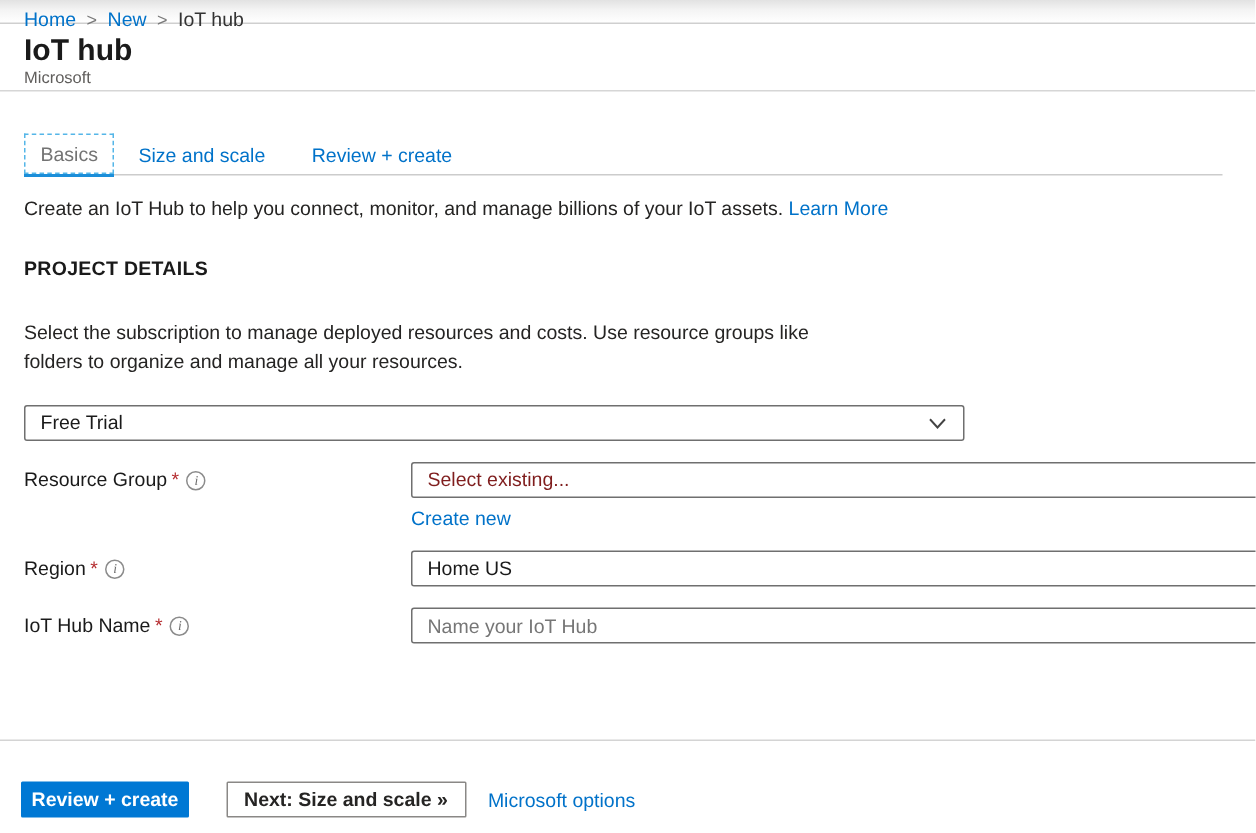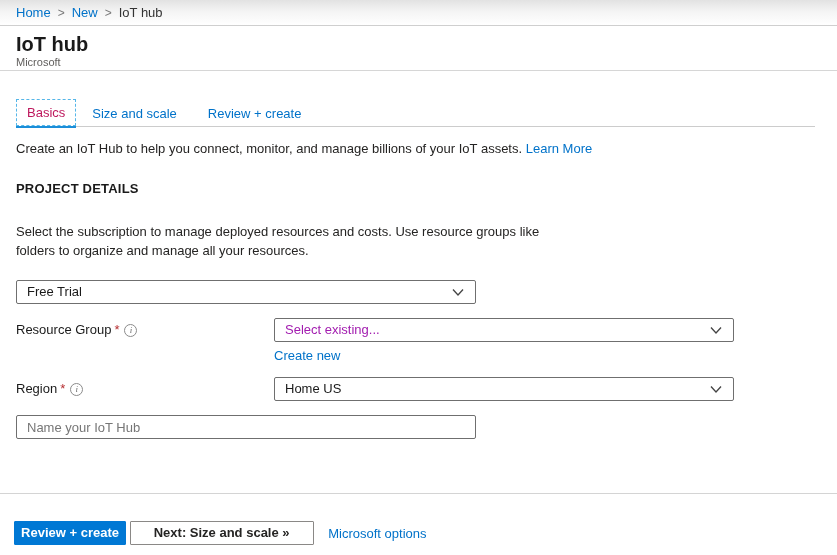--- a/index.html
+++ b/index.html
@@ -10,21 +10,21 @@
     font-family: "Liberation Sans", sans-serif;
     font-size: 13px;
     color: #252423;
     overflow: hidden;
   }
   a { text-decoration: none; cursor: pointer; }
   .link { color: #0072c9; }
 
   
   .breadcrumb-bar {
-    height: 26px;
+    height: 16px;
     line-height: 25px;
     padding-left: 16px;
     background: linear-gradient(180deg, #e2e2e2 0%, #f4f4f4 45%, #ffffff 100%);
     border-bottom: 1px solid #cfcfcf;
     white-space: nowrap;
   }
   .crumb-sep { color: #7a7a7a; margin: 0 7px; font-size: 12px; }
   .crumb-current { color: #333333; }
 
   
@@ -43,21 +43,21 @@
     margin: 28px 22px 0 16px;
     border-bottom: 1px solid #cccccc;
   }
   .tab {
     padding: 5px 10px 5px 10px;
     margin-bottom: 0px;
     cursor: pointer;
     position: relative;
   }
   .tab.active {
-    color: #be185d;
+    color: #737373;
     border: 1px dashed #55b6e8;
   }
   .tab.active::after {
     content: "";
     position: absolute;
     left: -1px; right: -1px; bottom: -3px;
     height: 2px;
     background: #1b8ed9;
   }
   .tab.inactive { color: #0072c9; margin-left: 6px; }
@@ -98,40 +98,40 @@
     line-height: 11px;
     text-align: center;
     margin-left: 5px;
     vertical-align: 1px;
     font-family: "Liberation Serif", serif;
     font-style: italic;
   }
   .field-col { flex: 1 1 auto; }
   .select-box, .text-box {
     position: relative;
-    width: 460px;
+    width: 627px;
     height: 24px;
     border: 1px solid #6f6f6f;
     border-radius: 2px;
     background: #fff;
     line-height: 22px;
     padding: 0 30px 0 10px;
     cursor: pointer;
   }
   .text-box { padding-right: 10px; }
   .text-box input {
     width: 100%; height: 100%;
     border: none; outline: none;
     font-family: "Liberation Sans", sans-serif;
     font-size: 13px;
     color: #1a1a1a;
     background: transparent;
   }
   .text-box input::placeholder { color: #767676; }
-  .placeholder-text { color: #a21caf; }
+  .placeholder-text { color: #7f1d1d; }
   .value-text { color: #1a1a1a; }
   .chevron {
     position: absolute;
     right: 11px; top: 7px;
     width: 12px; height: 9px;
     pointer-events: none;
   }
   .create-new { display: inline-block; margin-top: 6px; font-weight: 400; }
 
   
@@ -154,21 +154,22 @@
     cursor: pointer;
     border-radius: 1px;
   }
   .btn-primary {
     width: 112px;
     background: #0078d4;
     border: 1px solid #0078d4;
     color: #ffffff;
   }
   .btn-secondary {
-    width: 184px;
+    width: 160px;
+    margin-left: 21px;
     background: #ffffff;
     border: 1px solid #8a8886;
     color: #252423;
     font-weight: 600;
   }
   .footer .link { margin-left: 11px; vertical-align: middle; }
 </style>
 </head>
 <body>
 
@@ -231,20 +232,23 @@
       <div class="select-box">
         <span class="value-text">Home US</span>
         <svg class="chevron" viewBox="0 0 12 9">
             <polyline points="1,1.5 6,7 11,1.5" fill="none" stroke="#444" stroke-width="1.3"></polyline>
           </svg>
       </div>
     </div>
   </div>
 
   <div class="form-row">
+    <div class="form-label">
+      <span>IoT Hub Name</span><span class="req">*</span><span class="info-icon">i</span>
+    </div>
     <div class="field-col">
       <div class="text-box">
         <input type="text" placeholder="Name your IoT Hub" style="">
       </div>
     </div>
   </div>
 </div>
 
 <div class="footer">
   <div class="btn btn-primary">Review + create</div>

